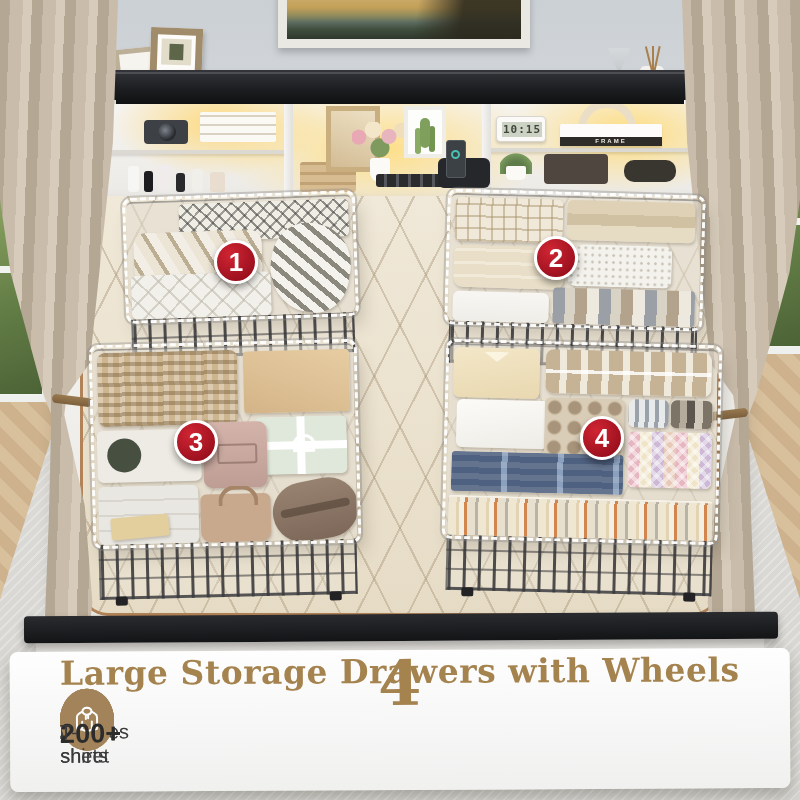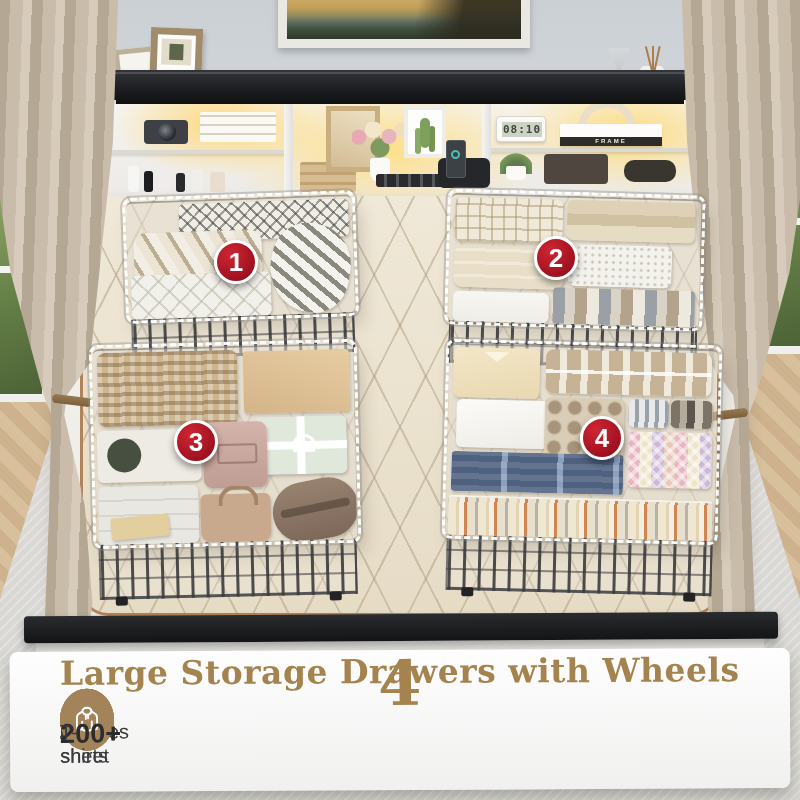--- a/index.html
+++ b/index.html
@@ -241,21 +241,21 @@
     <div class="mirror"></div>
     <div class="flowers"></div>
     <div class="vase"></div>
     <div class="strip"></div>
     <div class="cactusframe"></div>
     <div class="dock">
       <div class="phone"></div>
       <div class="ring"></div>
     </div>
     <div class="clock">
-      <div class="lcd">08:10</div>
+      <div class="lcd">10:15</div>
     </div>
     <div class="headphones"></div>
     <div class="hbooks">
       <div class="spine">FRAME</div>
     </div>
     <div class="plant"></div>
     <div class="organizer"></div>
     <div class="valet"></div>
   </div>
   <div class="hb-panel"></div>

